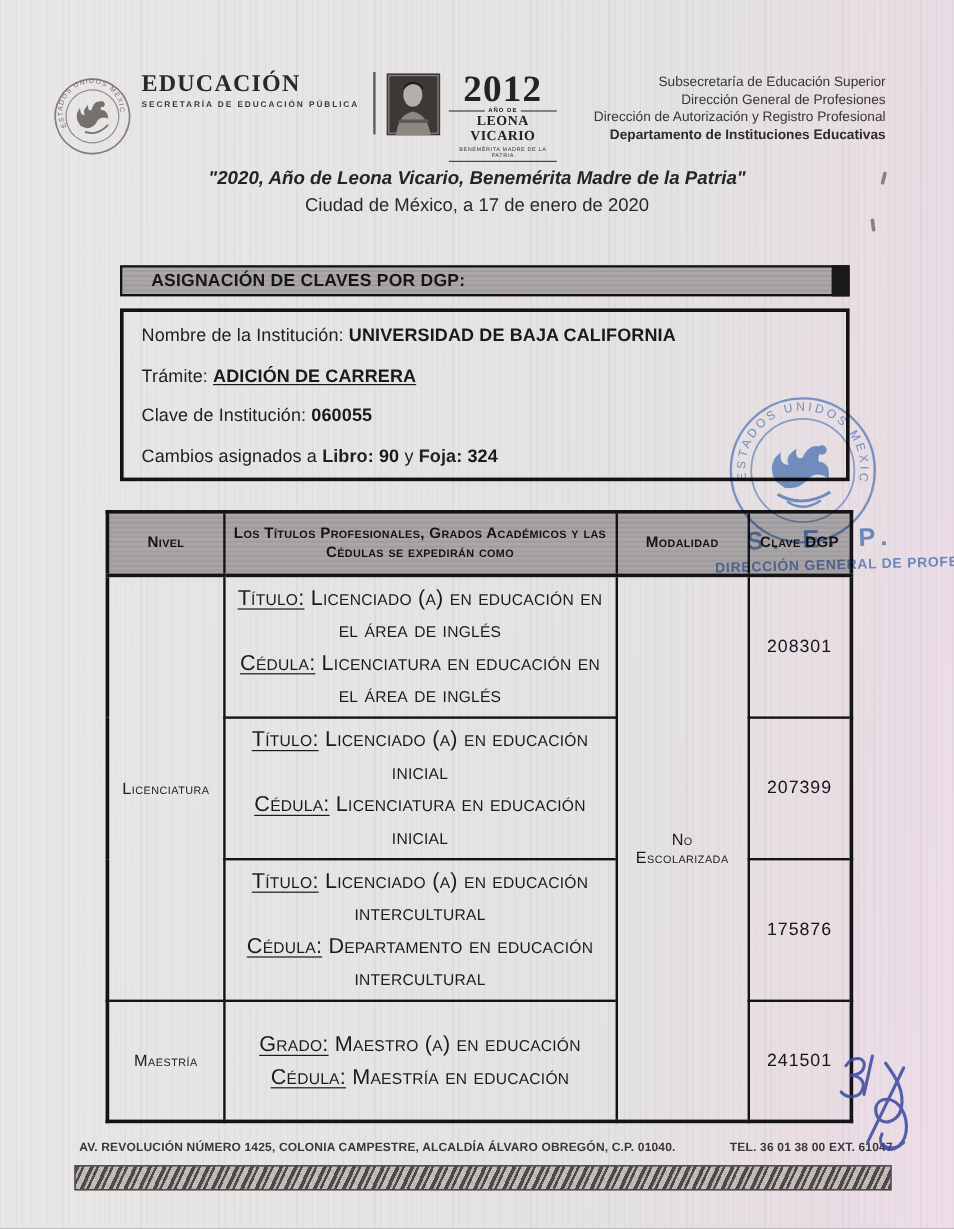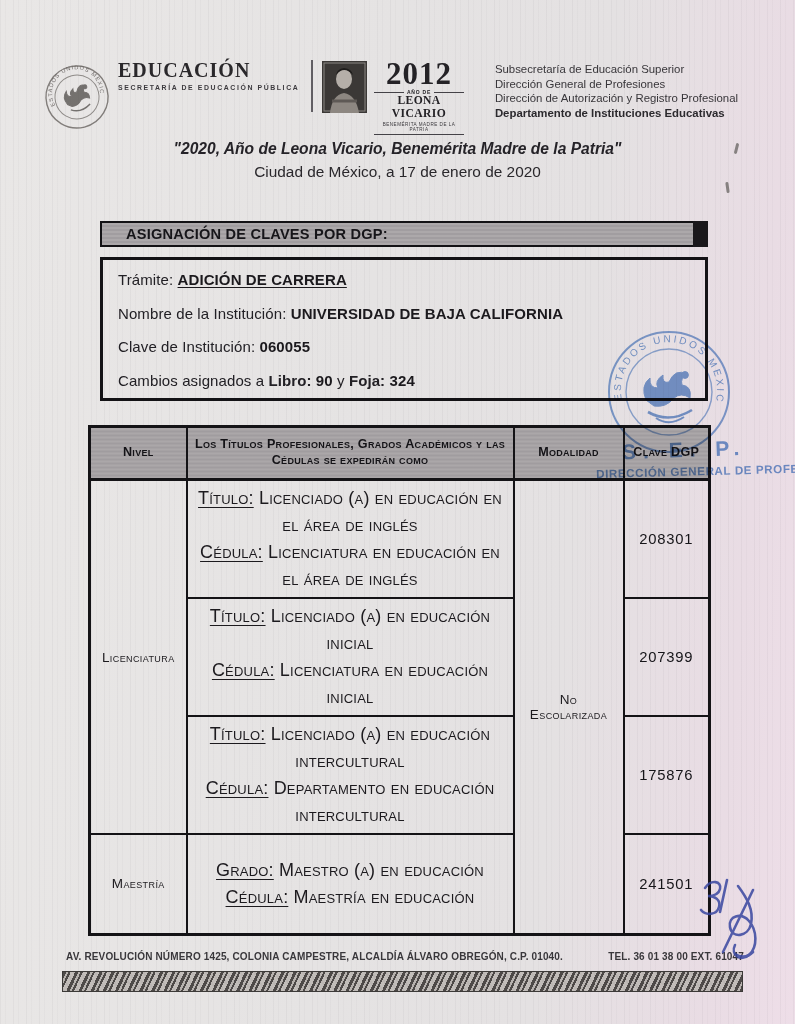--- a/index.html
+++ b/index.html
@@ -19,21 +19,21 @@
   .edu-sub{font-size:6.9px;letter-spacing:1.6px;color:#3c3a3e;margin-top:4px;font-weight:bold;}
   .brand-divider{position:absolute;left:311px;top:60px;width:2px;height:52px;background:#35333a;opacity:.75;}
   .portrait{position:absolute;left:322px;top:61px;width:45px;height:52px;}
   .year-block{position:absolute;left:374px;top:59px;width:90px;text-align:center;color:#242226;}
   .year-big{font-family:"Liberation Serif","DejaVu Serif",serif;font-weight:bold;font-size:31px;line-height:.95;letter-spacing:1px;}
   .year-anode{display:flex;align-items:center;gap:3px;margin:1px 0 0;}
   .year-anode::before,.year-anode::after{content:"";flex:1;height:1px;background:#444247;}
   .year-anode span{font-size:5px;letter-spacing:.8px;font-weight:bold;}
   .year-name{font-family:"Liberation Serif","DejaVu Serif",serif;font-weight:bold;font-size:11.6px;letter-spacing:.4px;line-height:1.1;}
   .year-tag{font-size:4.6px;letter-spacing:.5px;border-bottom:1px solid #444247;padding-bottom:2px;margin-top:1px;color:#3a383c;}
-  .dept-block{position:absolute;top:62px;right:57px;text-align:left;font-size:11.4px;line-height:14.6px;color:#38363a;}
+  .dept-block{position:absolute;top:62px;right:57px;text-align:right;font-size:11.4px;line-height:14.6px;color:#38363a;}
   .dept-block .b{font-weight:bold;color:#2c2a2e;}
   
   .motto{position:absolute;top:140px;left:0;width:100%;text-align:center;font-size:15.6px;font-weight:bold;font-style:italic;color:#252328;}
   .dateline{position:absolute;top:163px;left:0;width:100%;text-align:center;font-size:15.4px;color:#2a282c;}
   .stray{position:absolute;width:3px;height:11px;background:#6e6a68;border-radius:2px;opacity:.8;}
   
   .title-bar{
     position:absolute;left:100px;top:221px;width:608px;height:26px;box-sizing:border-box;
     border:2px solid #131215;display:flex;align-items:center;padding-left:24px;
     background:repeating-linear-gradient(0deg,#aca8aa 0 2px,#a19da0 2px 4px);
@@ -141,26 +141,26 @@
 
   <span class="stray" style="left:735px;top:143px;transform:rotate(14deg);"></span>
   <span class="stray" style="left:726px;top:182px;transform:rotate(-8deg);"></span>
 
   <div class="title-bar">
     <span>ASIGNACIÓN DE CLAVES POR DGP:</span>
   </div>
 
   <div class="info-box">
     <div class="info-line">
+      <span>Nombre de la Institución:</span>
+      <span class="val">UNIVERSIDAD DE BAJA CALIFORNIA</span>
+    </div>
+    <div class="info-line">
       <span>Trámite:</span>
       <span class="val und">ADICIÓN DE CARRERA</span>
-    </div>
-    <div class="info-line">
-      <span>Nombre de la Institución:</span>
-      <span class="val">UNIVERSIDAD DE BAJA CALIFORNIA</span>
     </div>
     <div class="info-line">
       <span>Clave de Institución:</span>
       <span class="val">060055</span>
     </div>
     <div class="info-line">
       <span>Cambios asignados a</span>
       <span class="bl">Libro:</span>
       <span class="val">90</span>
       <span>y</span>

